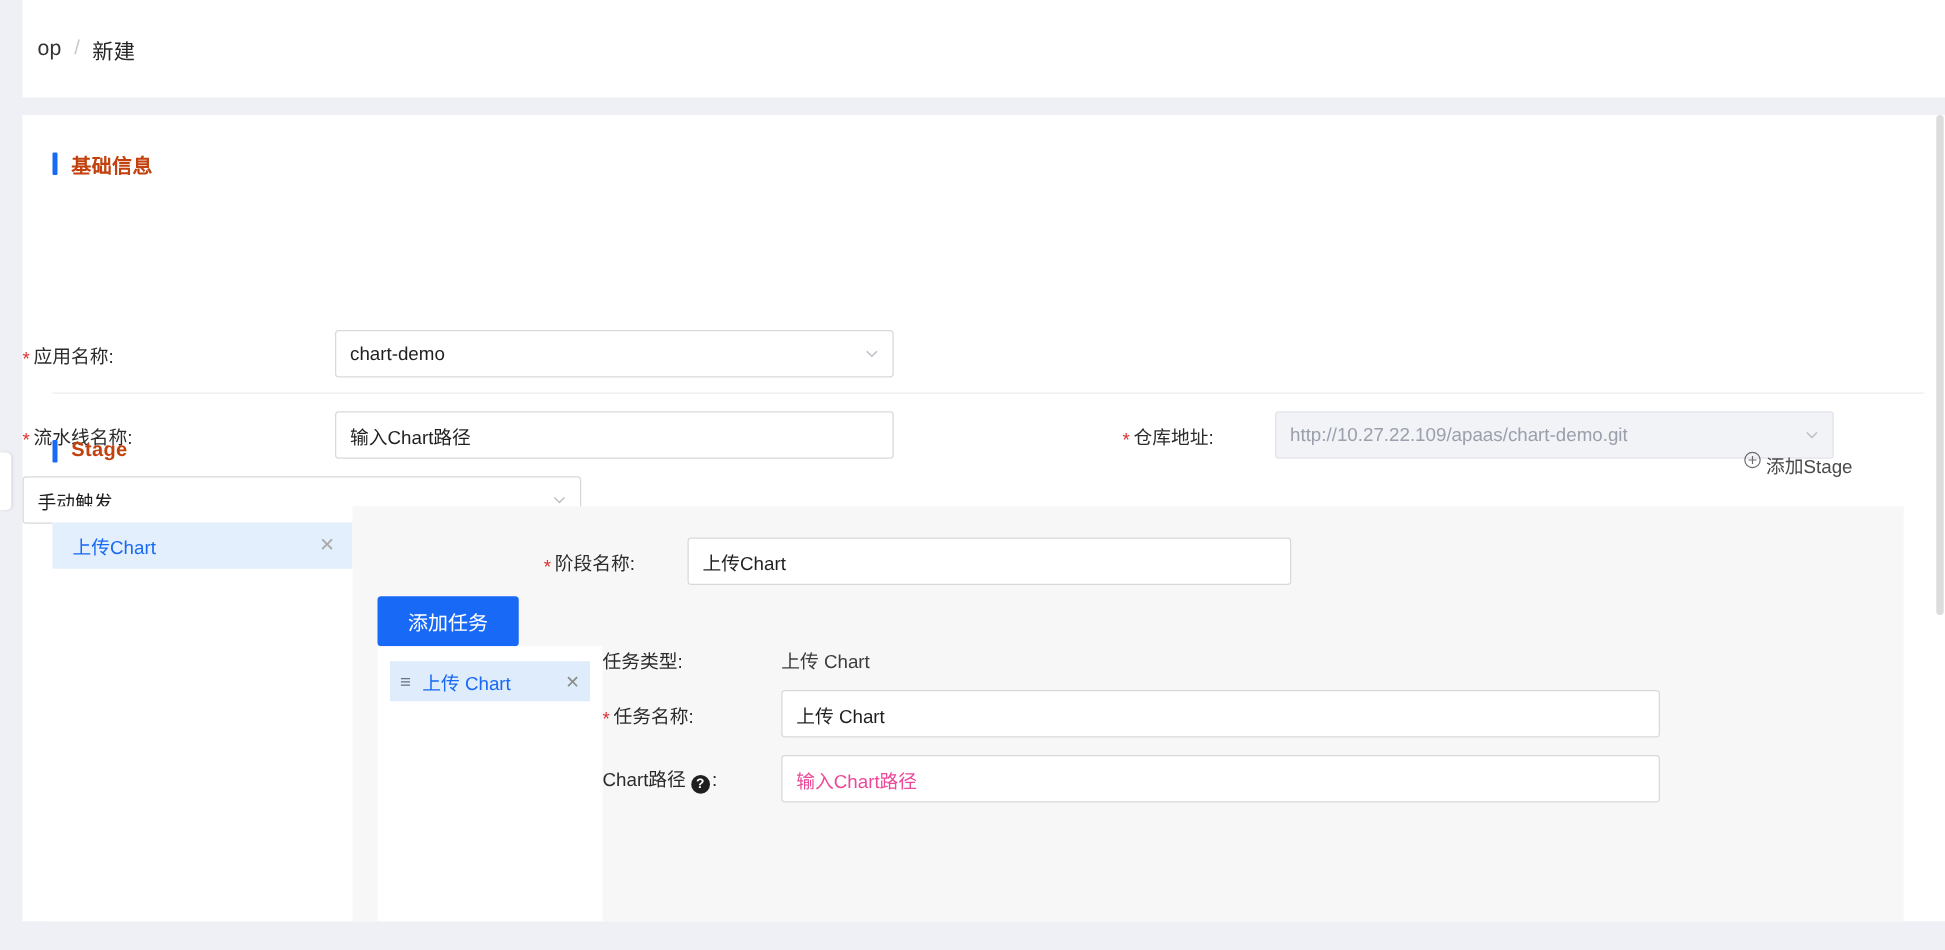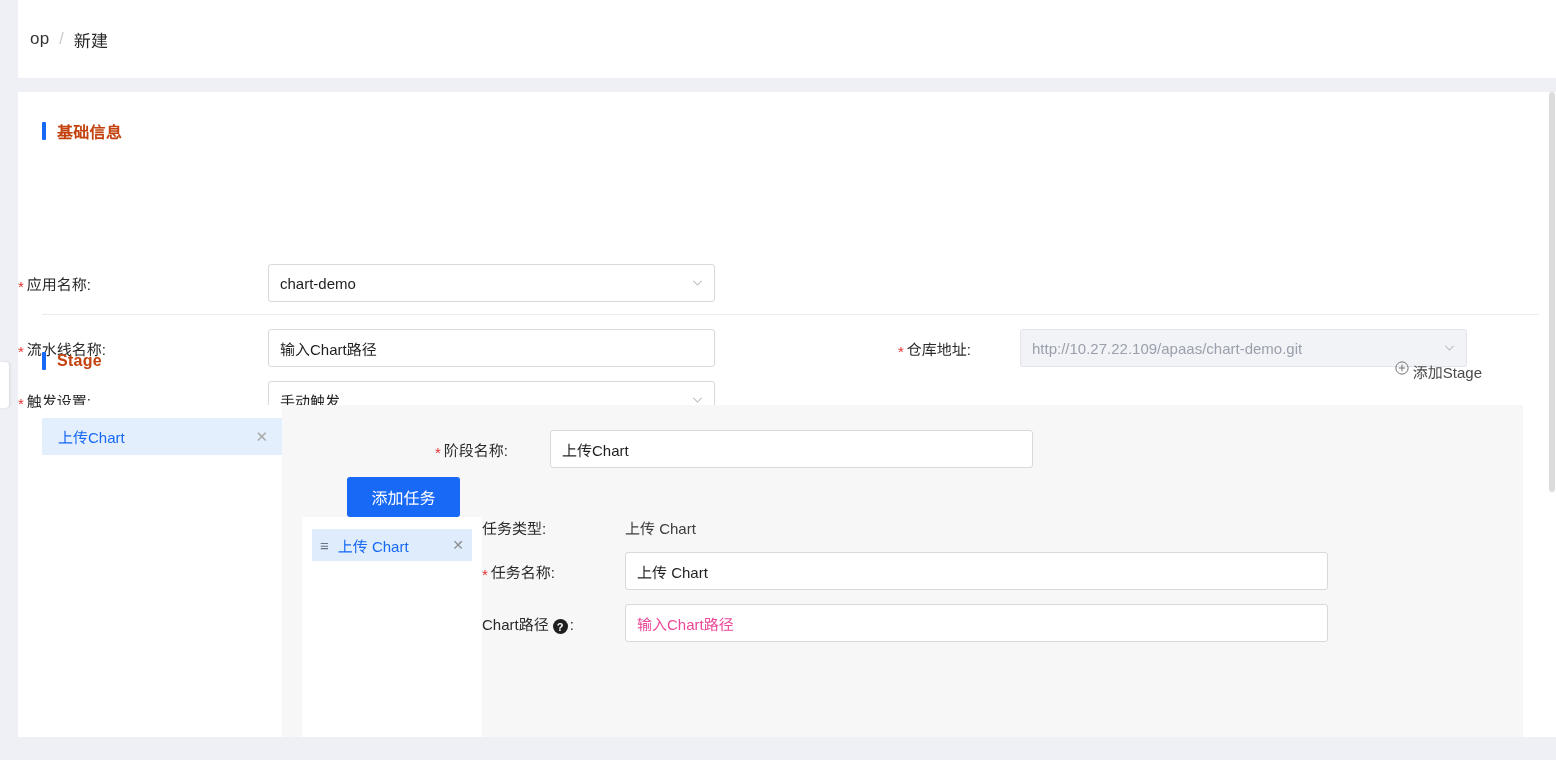--- a/index.html
+++ b/index.html
@@ -153,21 +153,21 @@
   #row-stage-name .ctrl { width: 483px; background:#fff; }
 
   
   .add-task-btn {
     position: absolute; left: 20px; top: 72px;
     width: 113px; height: 40px;
     background: #1869f5; color: #fff;
     border: none; border-radius: 3px;
     font-size: 16px; font-family: inherit;
     cursor: pointer;
-    display: flex; align-items: center; justify-content: center; margin-left: 45px;
+    display: flex; align-items: center; justify-content: center;
   }
 
   
   .task-list {
     position: absolute; left: 20px; top: 112px;
     width: 180px; height: 220px;
     background: #ffffff;
     padding-top: 12px;
   }
   .task-item {
@@ -274,23 +274,20 @@
         <span class="ctrl-text">http://10.27.22.109/apaas/chart-demo.git</span>
         <span class="chev">
           <svg viewBox="0 0 16 16" width="13" height="13">
               <path d="M3 5.5 L8 10.5 L13 5.5" fill="none" stroke="currentColor" stroke-width="1.3"></path>
             </svg>
         </span>
       </div>
     </div>
 
     <div class="form-row" id="row-trig">
-      <span class="field-label">
-        <span class="req-star">*</span><span>触发设置:</span>
-      </span>
       <div class="ctrl">
         <span class="ctrl-text">手动触发</span>
         <span class="chev">
           <svg viewBox="0 0 16 16" width="13" height="13">
               <path d="M3 5.5 L8 10.5 L13 5.5" fill="none" stroke="currentColor" stroke-width="1.3"></path>
             </svg>
         </span>
       </div>
     </div>
 

